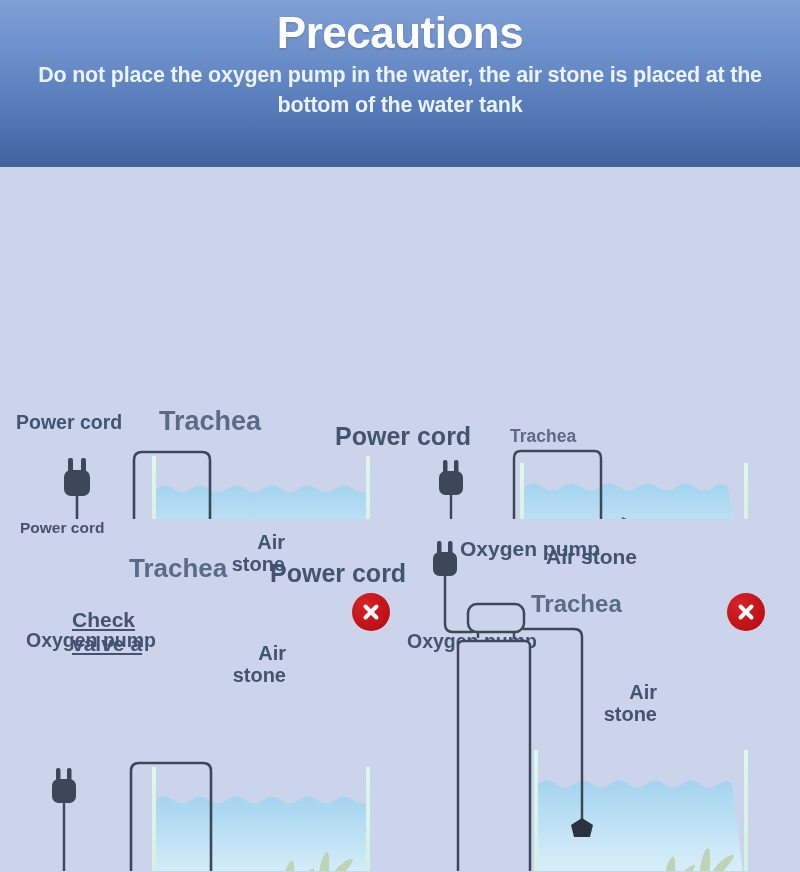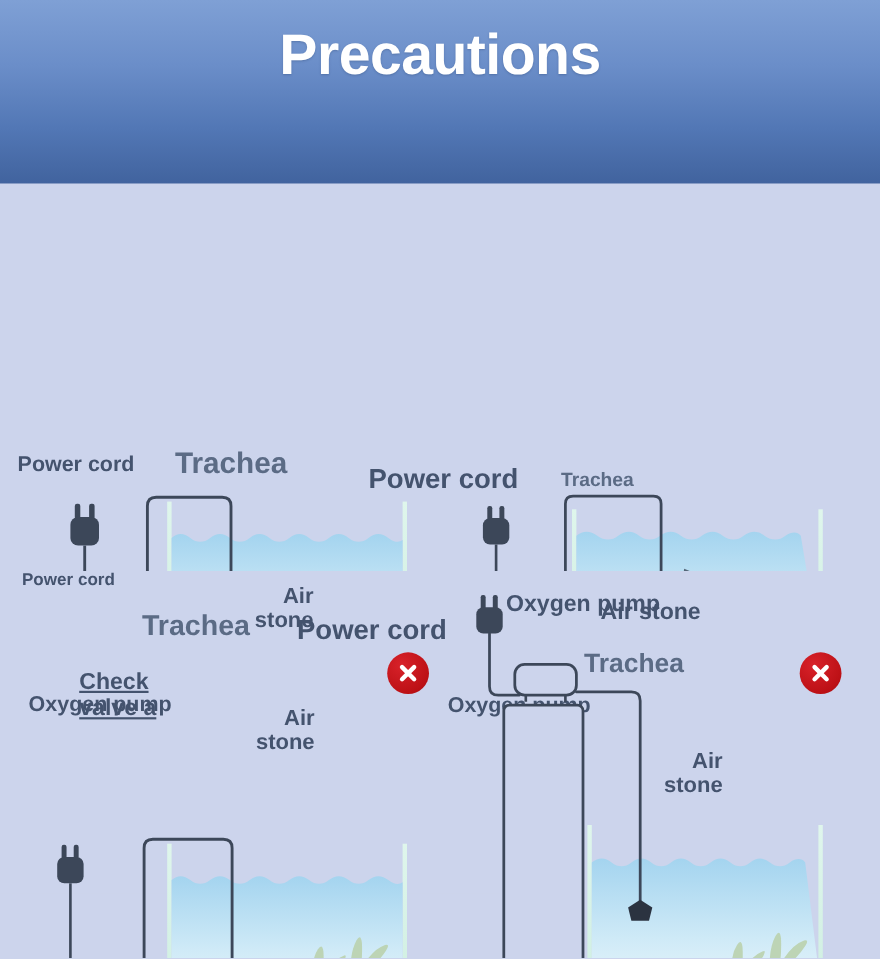--- a/index.html
+++ b/index.html
@@ -19,26 +19,26 @@
   .header {
     position: absolute;
     left: 0; top: 0;
     width: 800px; height: 167px;
     background: linear-gradient(180deg, #7fa0d5 0%, #6b8ec9 35%, #5277b5 70%, #41639e 100%);
     text-align: center;
     box-sizing: border-box;
     padding-top: 8px;
   }
   .header-title {
-    font-size: 52px;
+    font-size: 44px;
     font-weight: bold;
     color: #ffffff;
     letter-spacing: -0.5px;
     line-height: 1.12;
-    margin: 13px;
+    margin: 0;
     text-shadow: 0 1px 2px rgba(20,40,80,.25);
   }
   .header-sub {
     margin: 4px auto 0;
     width: 740px;
     font-size: 21.5px;
     font-weight: bold;
     color: #eaf2fb;
     line-height: 1.36;
     letter-spacing: -0.2px;
@@ -83,20 +83,21 @@
     justify-content: center;
   }
   .badge.bad  { background: radial-gradient(circle at 34% 30%, #d8222a 0%, #bc1015 72%, #9c0d11 100%); }
   .badge svg { overflow: visible; }
 </style>
 </head>
 <body>
 
 <div class="header">
   <div class="header-title">Precautions</div>
+  <div class="header-sub">Do not place the oxygen pump in the water, the air stone is placed at the bottom of the water tank</div>
 </div>
 
 <div class="panels">
 
   <div class="panel" id="panel-tl">
     <svg width="400" height="352" viewBox="0 0 400 352">
       <defs>
         <linearGradient id="waterG" x1="0" y1="0" x2="0" y2="1">
           <stop offset="0%" stop-color="#a4d4ef"></stop>
           <stop offset="55%" stop-color="#cfeaf7"></stop>

